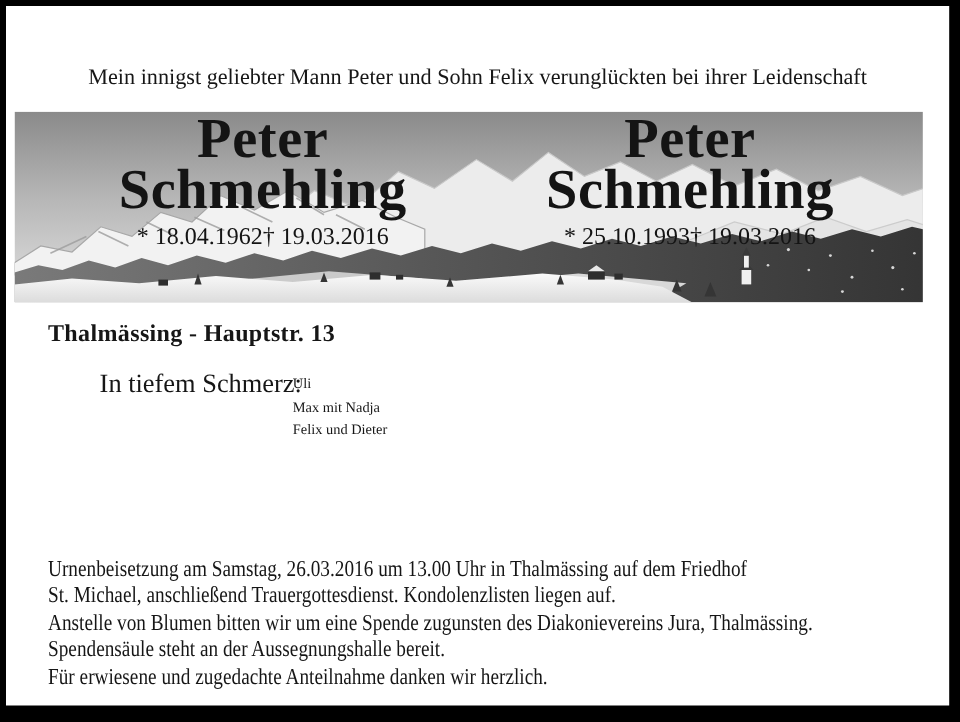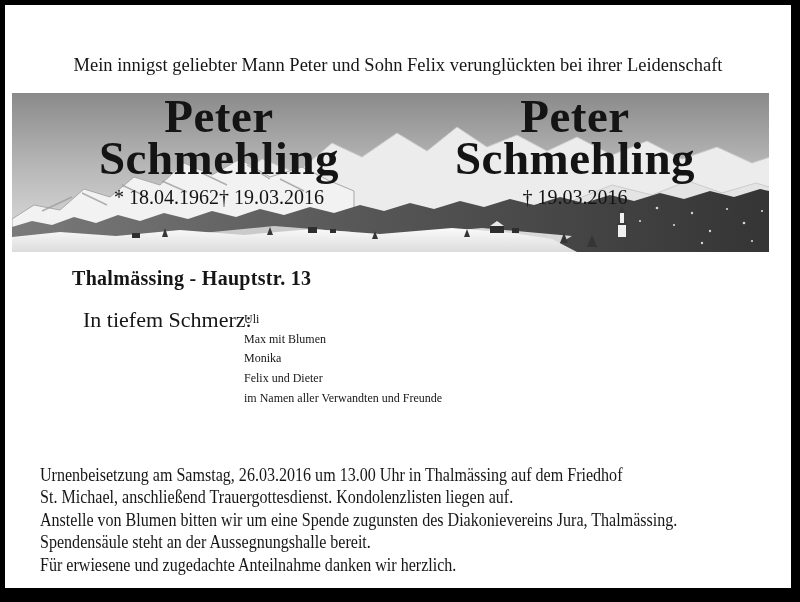--- a/index.html
+++ b/index.html
@@ -62,21 +62,20 @@
   }
 
   
   .address {
     position: absolute;
     left: 35px; top: 262px;
     font-weight: bold;
     font-size: 20px;
     letter-spacing: 0.3px;
     white-space: nowrap;
-    margin-left: 32px;
   }
 
   
   .mourning-label {
     position: absolute;
     left: 78px; top: 305px;
     font-size: 22px;
     line-height: 19.7px;
     white-space: nowrap;
   }
@@ -189,35 +188,34 @@
       <div class="dates-row">
         <span>* 18.04.1962</span>
         <span>† 19.03.2016</span>
       </div>
     </div>
 
     <div class="name-block felix">
       <div class="name-line">Peter</div>
       <div class="name-line">Schmehling</div>
       <div class="dates-row">
+        <span>* 25.10.1993</span>
         <span>† 19.03.2016</span>
       </div>
     </div>
   </div>
 
   <div class="address">Thalmässing - Hauptstr. 13</div>
 
   <div class="mourning-label">In tiefem Schmerz:</div>
 
   <div class="mourners">
     <div class="mourner-line">Uli</div>
-    <div class="mourner-line">Max mit Blumen</div>
-    <div class="mourner-line">Monika</div>
+    <div class="mourner-line">Max mit Nadja</div>
     <div class="mourner-line">Felix und Dieter</div>
-    <div class="mourner-line">im Namen aller Verwandten und Freunde</div>
   </div>
 
   <div class="details">
     <div class="details-line">Urnenbeisetzung am Samstag, 26.03.2016 um 13.00 Uhr in Thalmässing auf dem Friedhof</div>
     <div class="details-line">St. Michael, anschließend Trauergottesdienst. Kondolenzlisten liegen auf.</div>
     <div class="details-line">Anstelle von Blumen bitten wir um eine Spende zugunsten des Diakonievereins Jura, Thalmässing.</div>
     <div class="details-line">Spendensäule steht an der Aussegnungshalle bereit.</div>
     <div class="details-line">Für erwiesene und zugedachte Anteilnahme danken wir herzlich.</div>
   </div>
 

